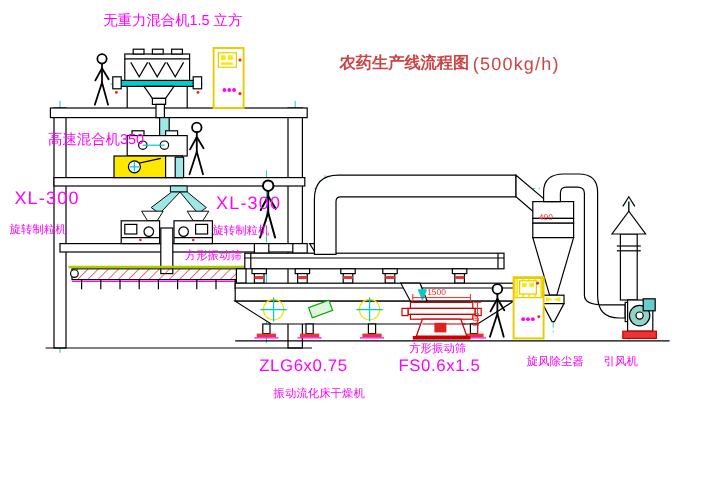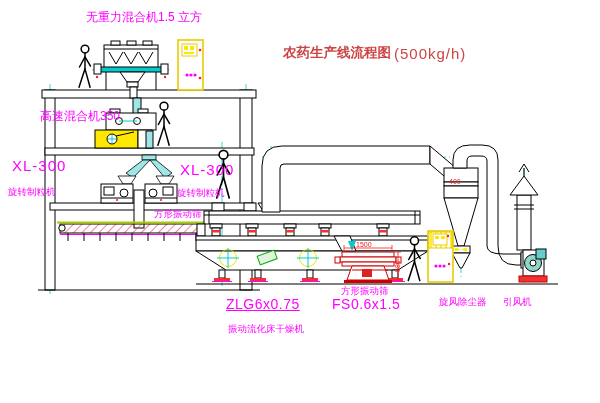--- a/index.html
+++ b/index.html
@@ -302,21 +302,21 @@
 
 <div class="lbl lbl-model" style="left:12px;top:158px;">XL-300</div>
 <div class="lbl lbl-sm" style="left:8px;top:187px;">旋转制粒机</div>
 
 <div class="lbl lbl-model" style="left:180px;top:162px;">XL-300</div>
 <div class="lbl lbl-sm" style="left:177px;top:188px;">旋转制粒机</div>
 
 <div class="lbl lbl-sm" style="left:154px;top:209px;">方形振动筛</div>
 
 <div class="lbl lbl-sm" style="left:228px;top:288px;margin-top:36px;">振动流化床干燥机</div>
-<div class="lbl lbl-model-big" style="left:226px;top:297px;text-decoration:underline;">ZLG6x0.75</div>
+<div class="lbl lbl-model-big" style="left:216px;top:297px;">ZLG6x0.75</div>
 
 <div class="lbl lbl-sm" style="left:341px;top:286px;">方形振动筛</div>
 <div class="lbl lbl-model-big" style="left:332px;top:297px;">FS0.6x1.5</div>
 
 <div class="lbl lbl-sm" style="left:439px;top:297px;">旋风除尘器</div>
 <div class="lbl lbl-sm" style="left:503px;top:297px;">引风机</div>
 
 <div class="dim" style="left:449px;top:178px;">400</div>
 <div class="dim" style="left:356px;top:241px;">1500</div>
 <div class="dim dim-rot" style="left:394px;top:272px;">580</div>

